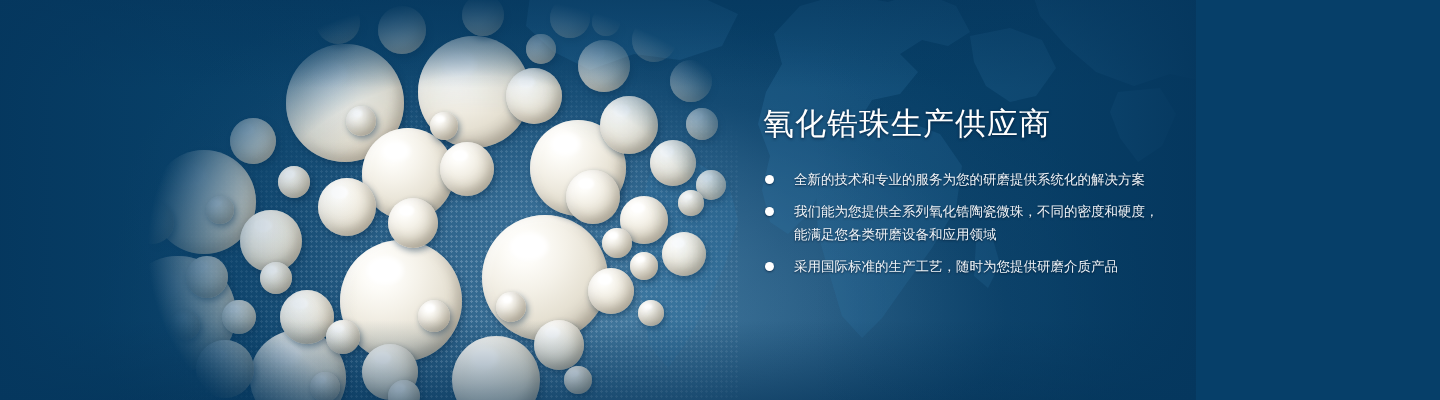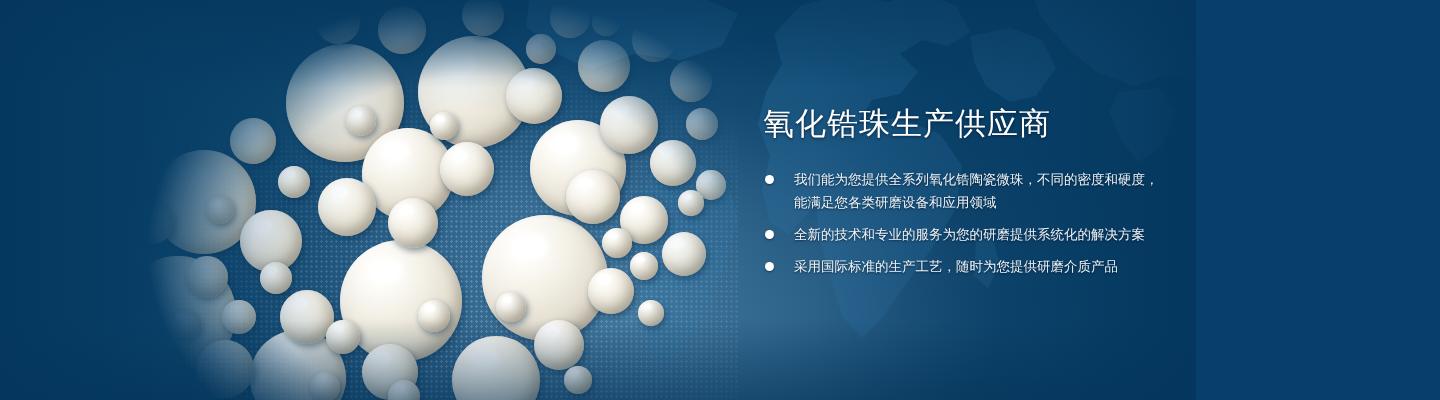--- a/index.html
+++ b/index.html
@@ -266,27 +266,27 @@
 
   <div class="bg-vignette"></div>
 
   <div class="copy">
     <h1 class="headline">氧化锆珠生产供应商</h1>
 
     <ul class="points">
 
       <li class="point">
         <span class="bullet-dot"></span>
+        <span class="point-line">全新的技术和专业的服务为您的研磨提供系统化的解决方案</span>
+      </li>
+
+      <li class="point">
+        <span class="bullet-dot"></span>
         <span class="point-line">我们能为您提供全系列氧化锆陶瓷微珠，不同的密度和硬度，</span>
         <span class="point-line">能满足您各类研磨设备和应用领域</span>
-      </li>
-
-      <li class="point">
-        <span class="bullet-dot"></span>
-        <span class="point-line">全新的技术和专业的服务为您的研磨提供系统化的解决方案</span>
       </li>
 
       <li class="point">
         <span class="bullet-dot"></span>
         <span class="point-line">采用国际标准的生产工艺，随时为您提供研磨介质产品</span>
       </li>
 
     </ul>
   </div>
 

